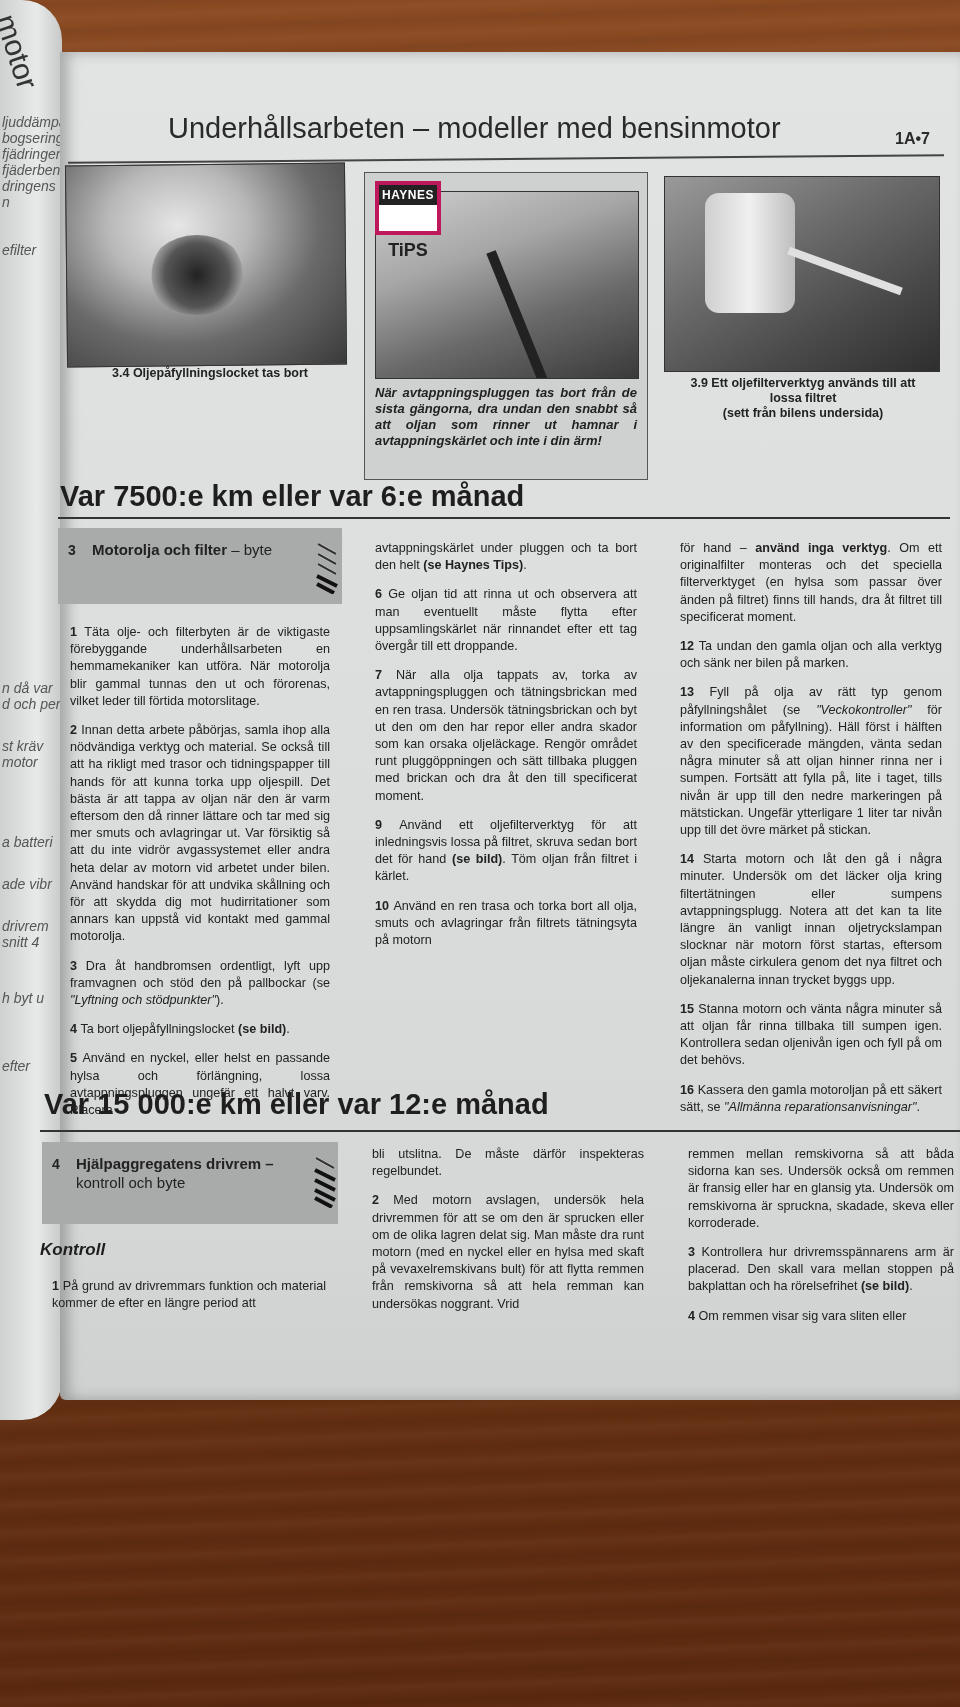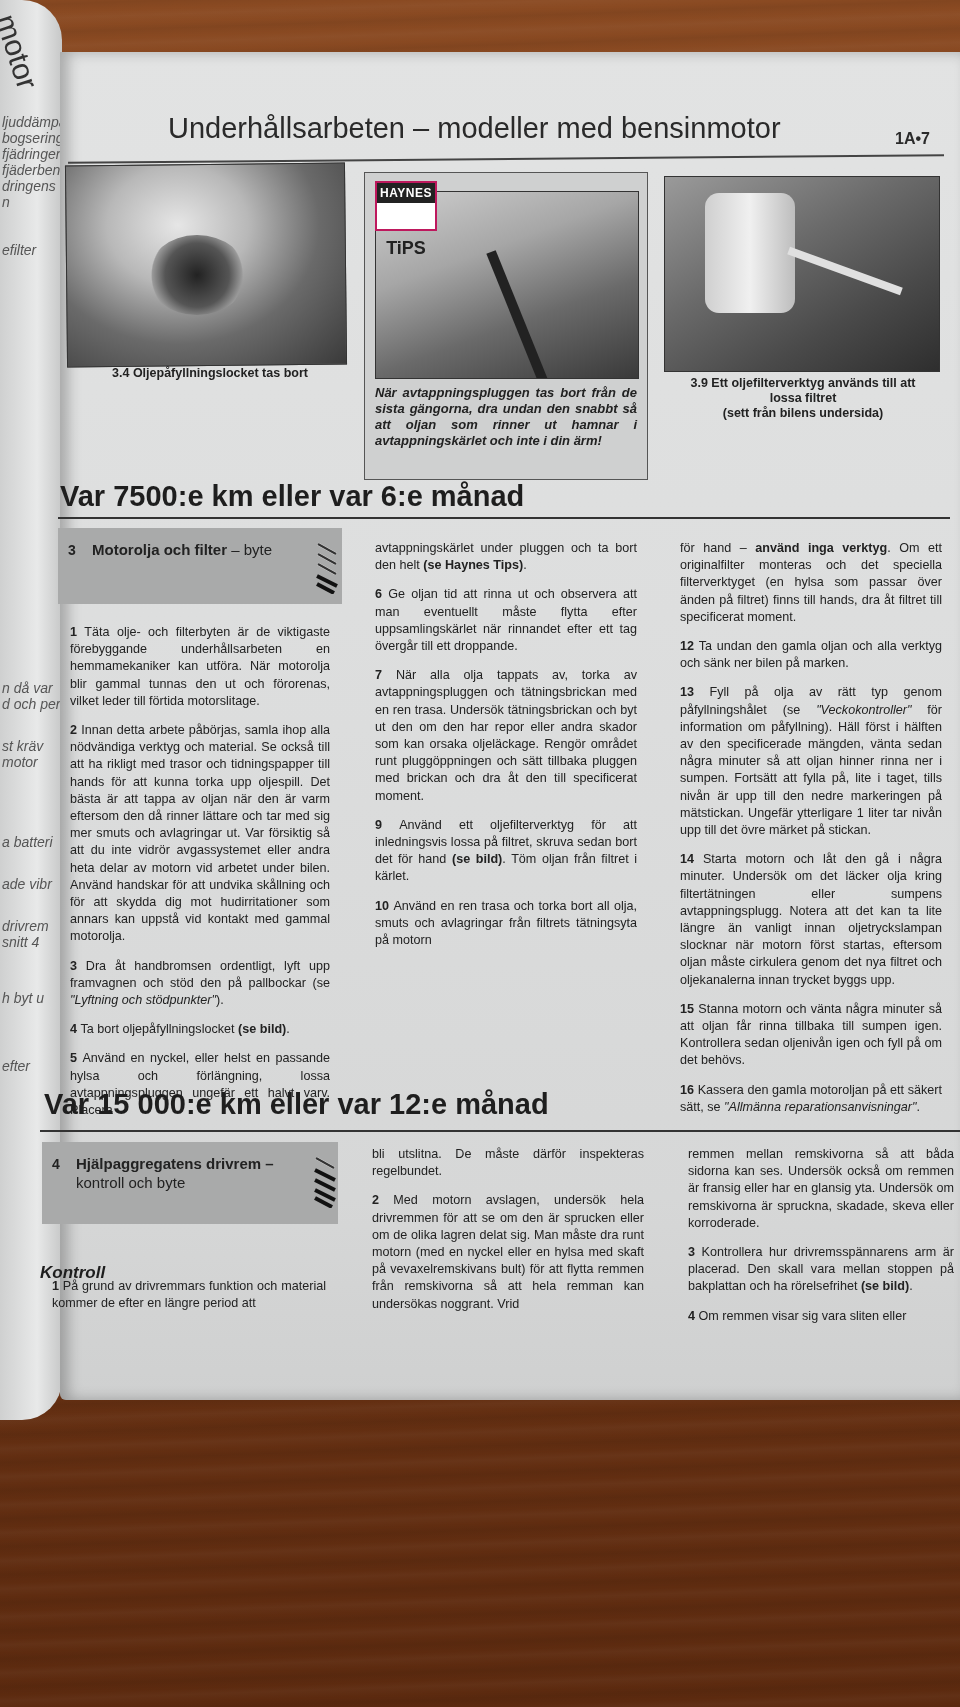--- a/index.html
+++ b/index.html
@@ -33,38 +33,38 @@
   .header-page {
     position:absolute; left:895px; top:130px; font-size:16px; font-weight:bold; color:#2a2a2a;
   }
   .header-rule { position:absolute; left:68px; top:158px; width:876px; height:2px; background:#444; transform:rotate(-0.5deg); }
 
   .photo { position:absolute; background:#555; overflow:hidden; border:1px solid #333; }
   .photo .shade { position:absolute; inset:0; }
   .caption { position:absolute; font-size:12.5px; font-weight:bold; color:#222; text-align:center; line-height:15px; }
 
   .tips-box { position:absolute; left:364px; top:172px; width:282px; height:306px; background:#cfd0d0; border:1px solid #555; }
-  .tips-logo { position:absolute; left:10px; top:8px; width:58px; height:46px; background:#fff; border:2px solid #be185d; }
+  .tips-logo { position:absolute; left:10px; top:8px; width:58px; height:46px; background:#fff; border:4px solid #be185d; }
   .tips-logo .l1 { background:#222; color:#fff; font-size:12px; font-weight:bold; text-align:center; height:20px; line-height:20px; letter-spacing:0.5px; }
   .tips-logo .l2 { color:#222; font-size:18px; font-weight:bold; text-align:center; height:26px; line-height:26px;margin-top:32px; }
   .tips-text { position:absolute; left:10px; top:212px; width:262px; font-size:13px; font-style:italic; font-weight:bold; line-height:16px; text-align:justify; color:#222; }
 
   .section-title { position:absolute; font-size:29px; font-weight:bold; color:#1e1e1e; white-space:nowrap; }
   .section-rule { position:absolute; height:2px; background:#333; }
   .task-box { position:absolute; background:#a9aaaa; }
   .task-num { position:absolute; font-size:14px; font-weight:bold; color:#222; }
   .task-title { position:absolute; font-size:15px; font-weight:bold; color:#222; line-height:19px; }
   .task-title .light { font-weight:normal; }
   .wrench-icon { position:absolute; width:26px; height:56px; }
 
   .col { position:absolute; font-size:12.6px; line-height:17.2px; color:#222; text-align:justify; }
   .col p { margin:12px; }
   .col b { font-weight:bold; }
   .col i { font-style:italic; }
-  .subhead { position:absolute; font-size:17px; font-weight:bold; font-style:italic; color:#1e1e1e;margin-top:23px; }
+  .subhead { position:absolute; font-size:17px; font-weight:bold; font-style:italic; color:#1e1e1e; }
 </style>
 </head>
 <body>
 
 <div class="wood-grain"></div>
 
 <div class="left-page">
   <div class="lp-title" style="left:2px;top:8px;transform:rotate(72deg);transform-origin:8px 14px;">motor</div>
   <div class="lp-frag" style="top:114px;">ljuddämpa</div>
   <div class="lp-frag" style="top:130px;">bogsering</div>

